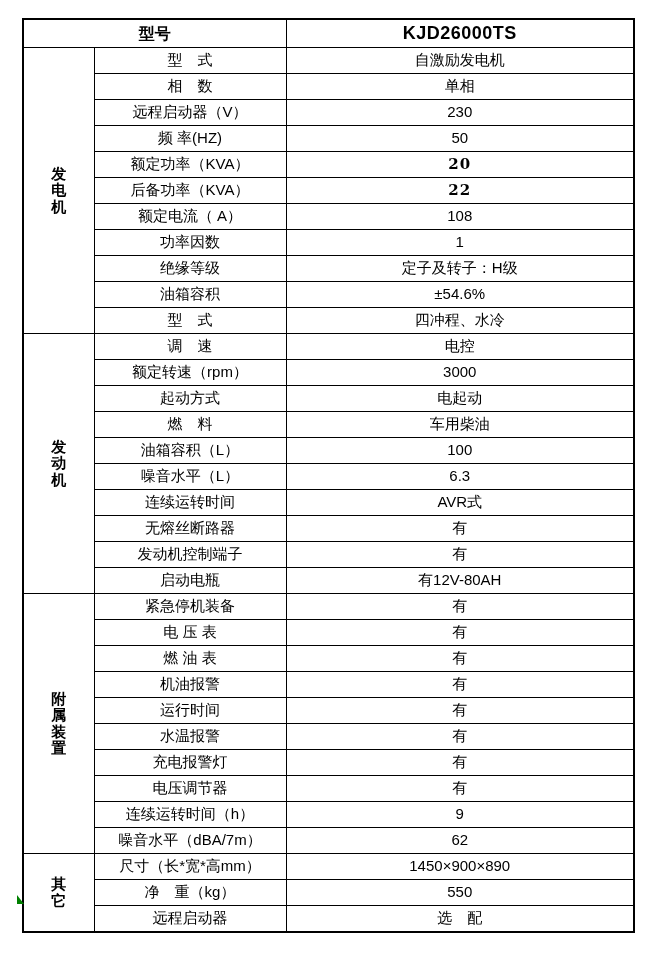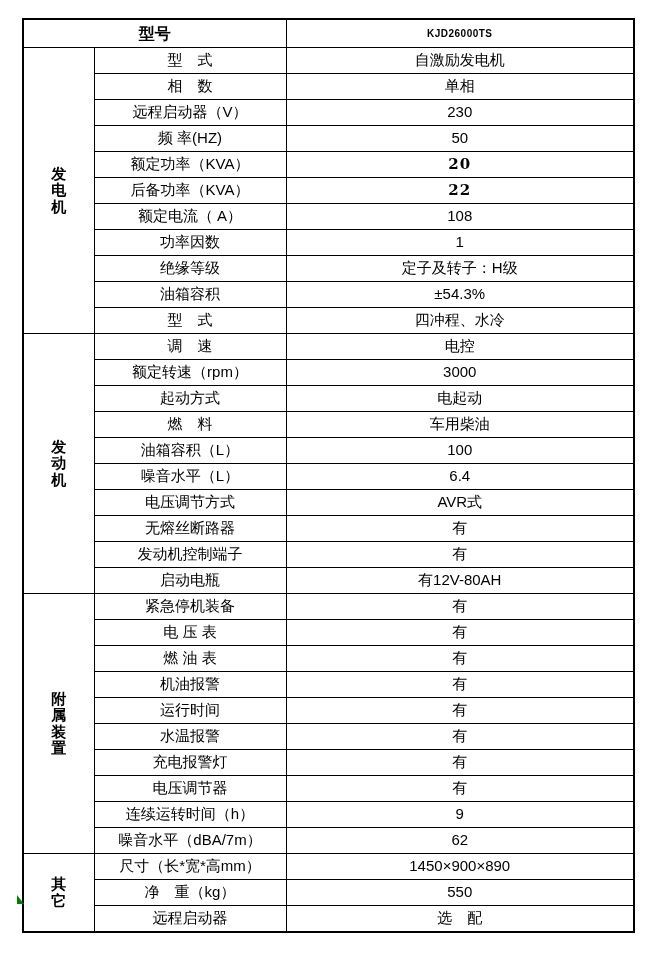--- a/index.html
+++ b/index.html
@@ -35,21 +35,21 @@
     line-height: 1.1;
     overflow: hidden;
     white-space: nowrap;
   }
   tr.header-row td {
     height: 27px;
     font-weight: bold;
     font-size: 16px;
   }
   tr.header-row td.model-value {
-    font-size: 10px;
+    font-size: 18px;
     letter-spacing: 0.5px;
     margin-top: 28px;
   }
   td.group {
     font-weight: bold;
     font-size: 16px;
     line-height: 22px;
   }
   td.group span {
     display: block;
@@ -122,21 +122,21 @@
         <tr>
           <td class="name">功率因数</td>
           <td class="value">1</td>
         </tr>
         <tr>
           <td class="name">绝缘等级</td>
           <td class="value">定子及转子：H级</td>
         </tr>
         <tr>
           <td class="name">油箱容积</td>
-          <td class="value">±54.3%</td>
+          <td class="value">±54.6%</td>
         </tr>
         <tr>
           <td class="name">型　式</td>
           <td class="value">四冲程、水冷</td>
         </tr>
         <tr>
           <td class="group" rowspan="10">
             <span>发</span>
             <span>动</span>
             <span>机</span>
@@ -155,24 +155,24 @@
         <tr>
           <td class="name">燃　料</td>
           <td class="value">车用柴油</td>
         </tr>
         <tr>
           <td class="name">油箱容积（L）</td>
           <td class="value">100</td>
         </tr>
         <tr>
           <td class="name">噪音水平（L）</td>
-          <td class="value">6.4</td>
-        </tr>
-        <tr>
-          <td class="name">电压调节方式</td>
+          <td class="value">6.3</td>
+        </tr>
+        <tr>
+          <td class="name">连续运转时间</td>
           <td class="value">AVR式</td>
         </tr>
         <tr>
           <td class="name">无熔丝断路器</td>
           <td class="value">有</td>
         </tr>
         <tr>
           <td class="name">发动机控制端子</td>
           <td class="value">有</td>
         </tr>

